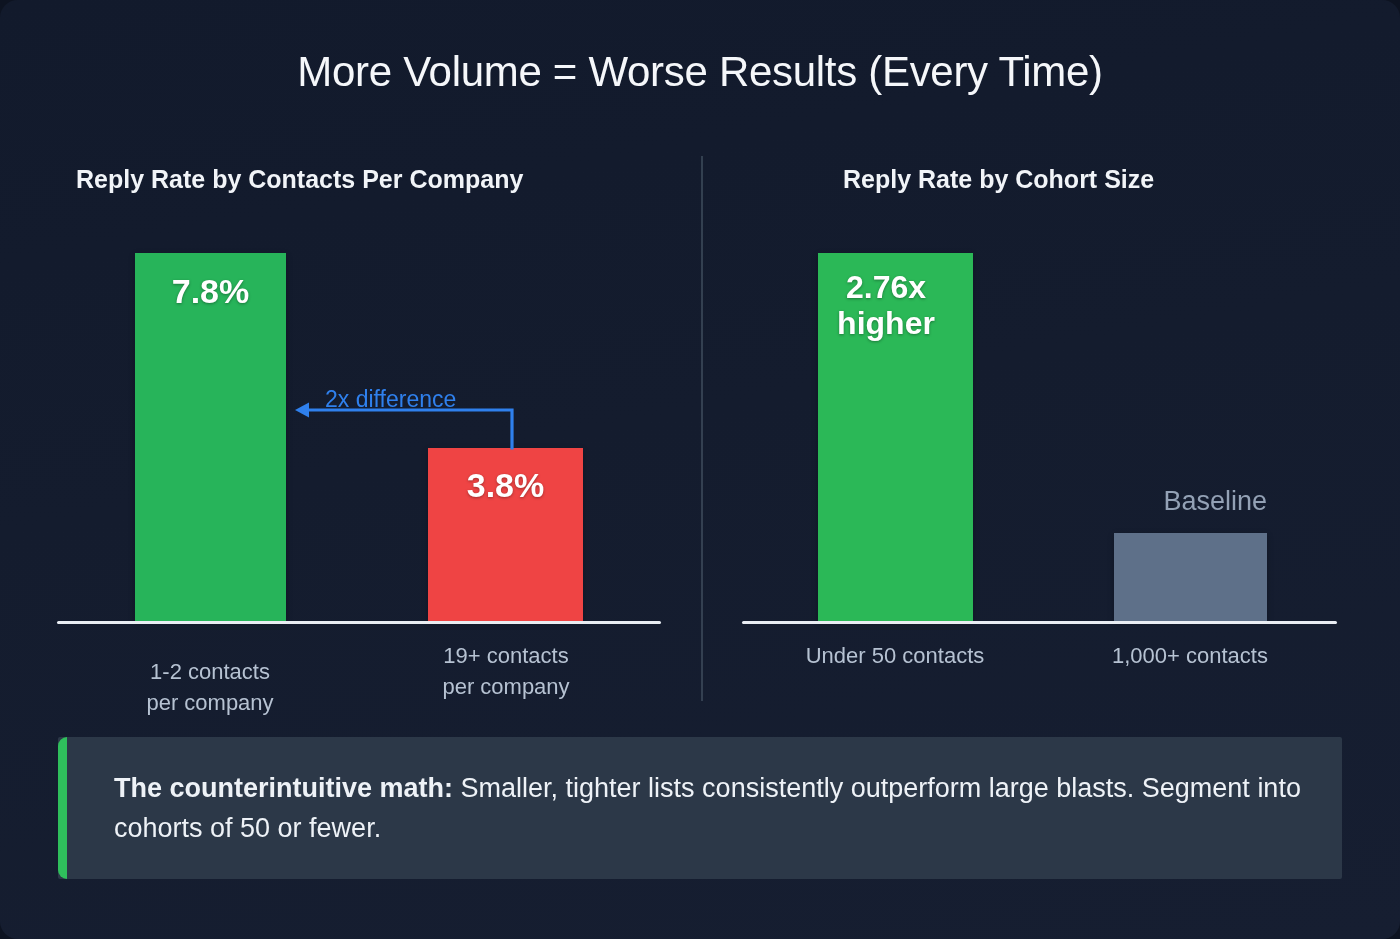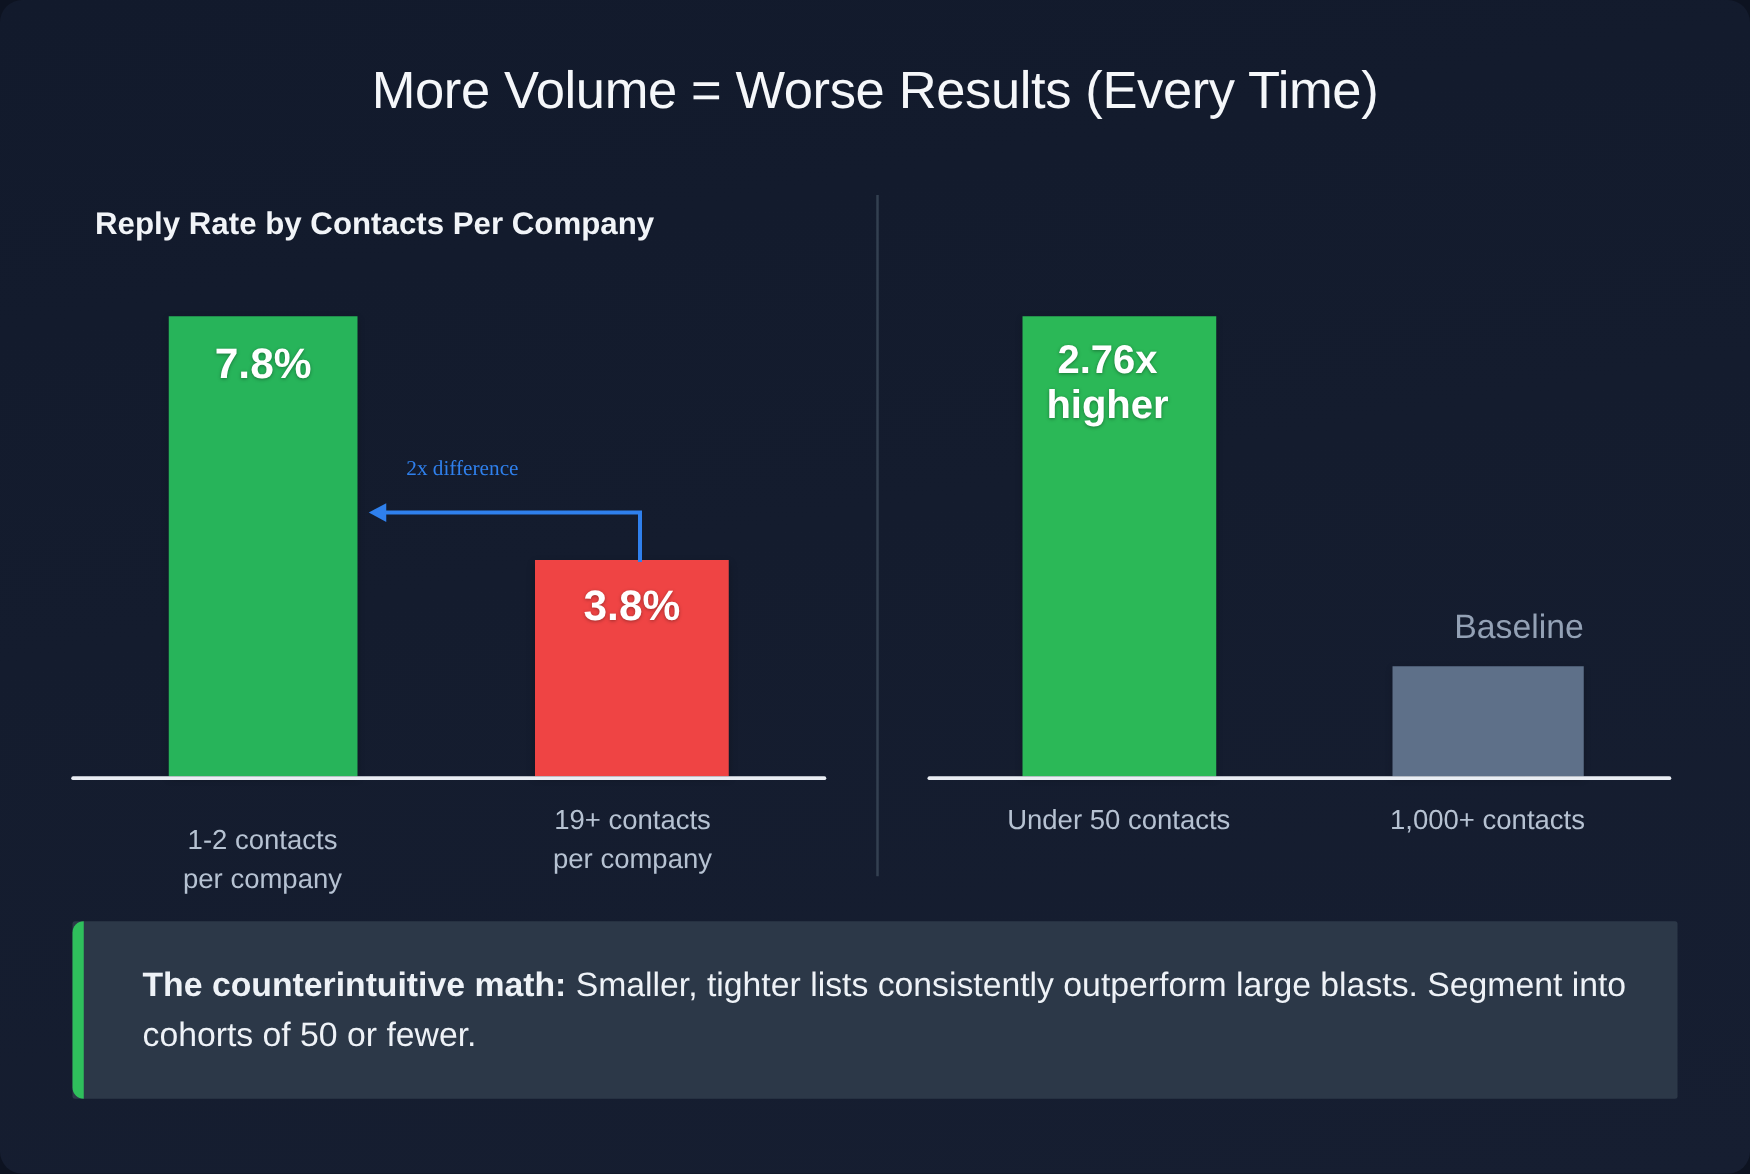--- a/index.html
+++ b/index.html
@@ -117,25 +117,24 @@
   }
   #cat-left-1  { left: 100px;  top: 656px; width: 220px; }
   #cat-left-2  { left: 396px;  top: 640px; width: 220px; }
   #cat-right-1 { left: 780px;  top: 640px; width: 230px; }
   #cat-right-2 { left: 1075px; top: 640px; width: 230px; }
 
   
   #annotation-text {
     position: absolute;
     left: 325px;
-    top: 365px;
-    font-size: 17px;
+    top: 386px;
+    font-size: 23px;
     color: #2f80ed;
     white-space: nowrap;
-    font-family: Liberation Serif, serif;
   }
   #annotation-arrow {
     position: absolute;
     left: 290px;
     top: 398px;
     width: 235px;
     height: 60px;
     overflow: visible;
   }
 
@@ -198,20 +197,21 @@
     <div>1-2 contacts</div>
     <div>per company</div>
   </div>
   <div id="cat-left-2" class="cat-label">
     <div>19+ contacts</div>
     <div>per company</div>
   </div>
 
   <div id="panel-divider"></div>
 
+  <div id="right-panel-title" class="panel-title">Reply Rate by Cohort Size</div>
 
   <div id="bar-right-green" class="bar bar-green2"></div>
   <div id="value-right-green" class="bar-value">
     <div>2.76x</div>
     <div>higher</div>
   </div>
 
   <div id="label-baseline">Baseline</div>
   <div id="bar-right-gray" class="bar bar-gray"></div>
 

